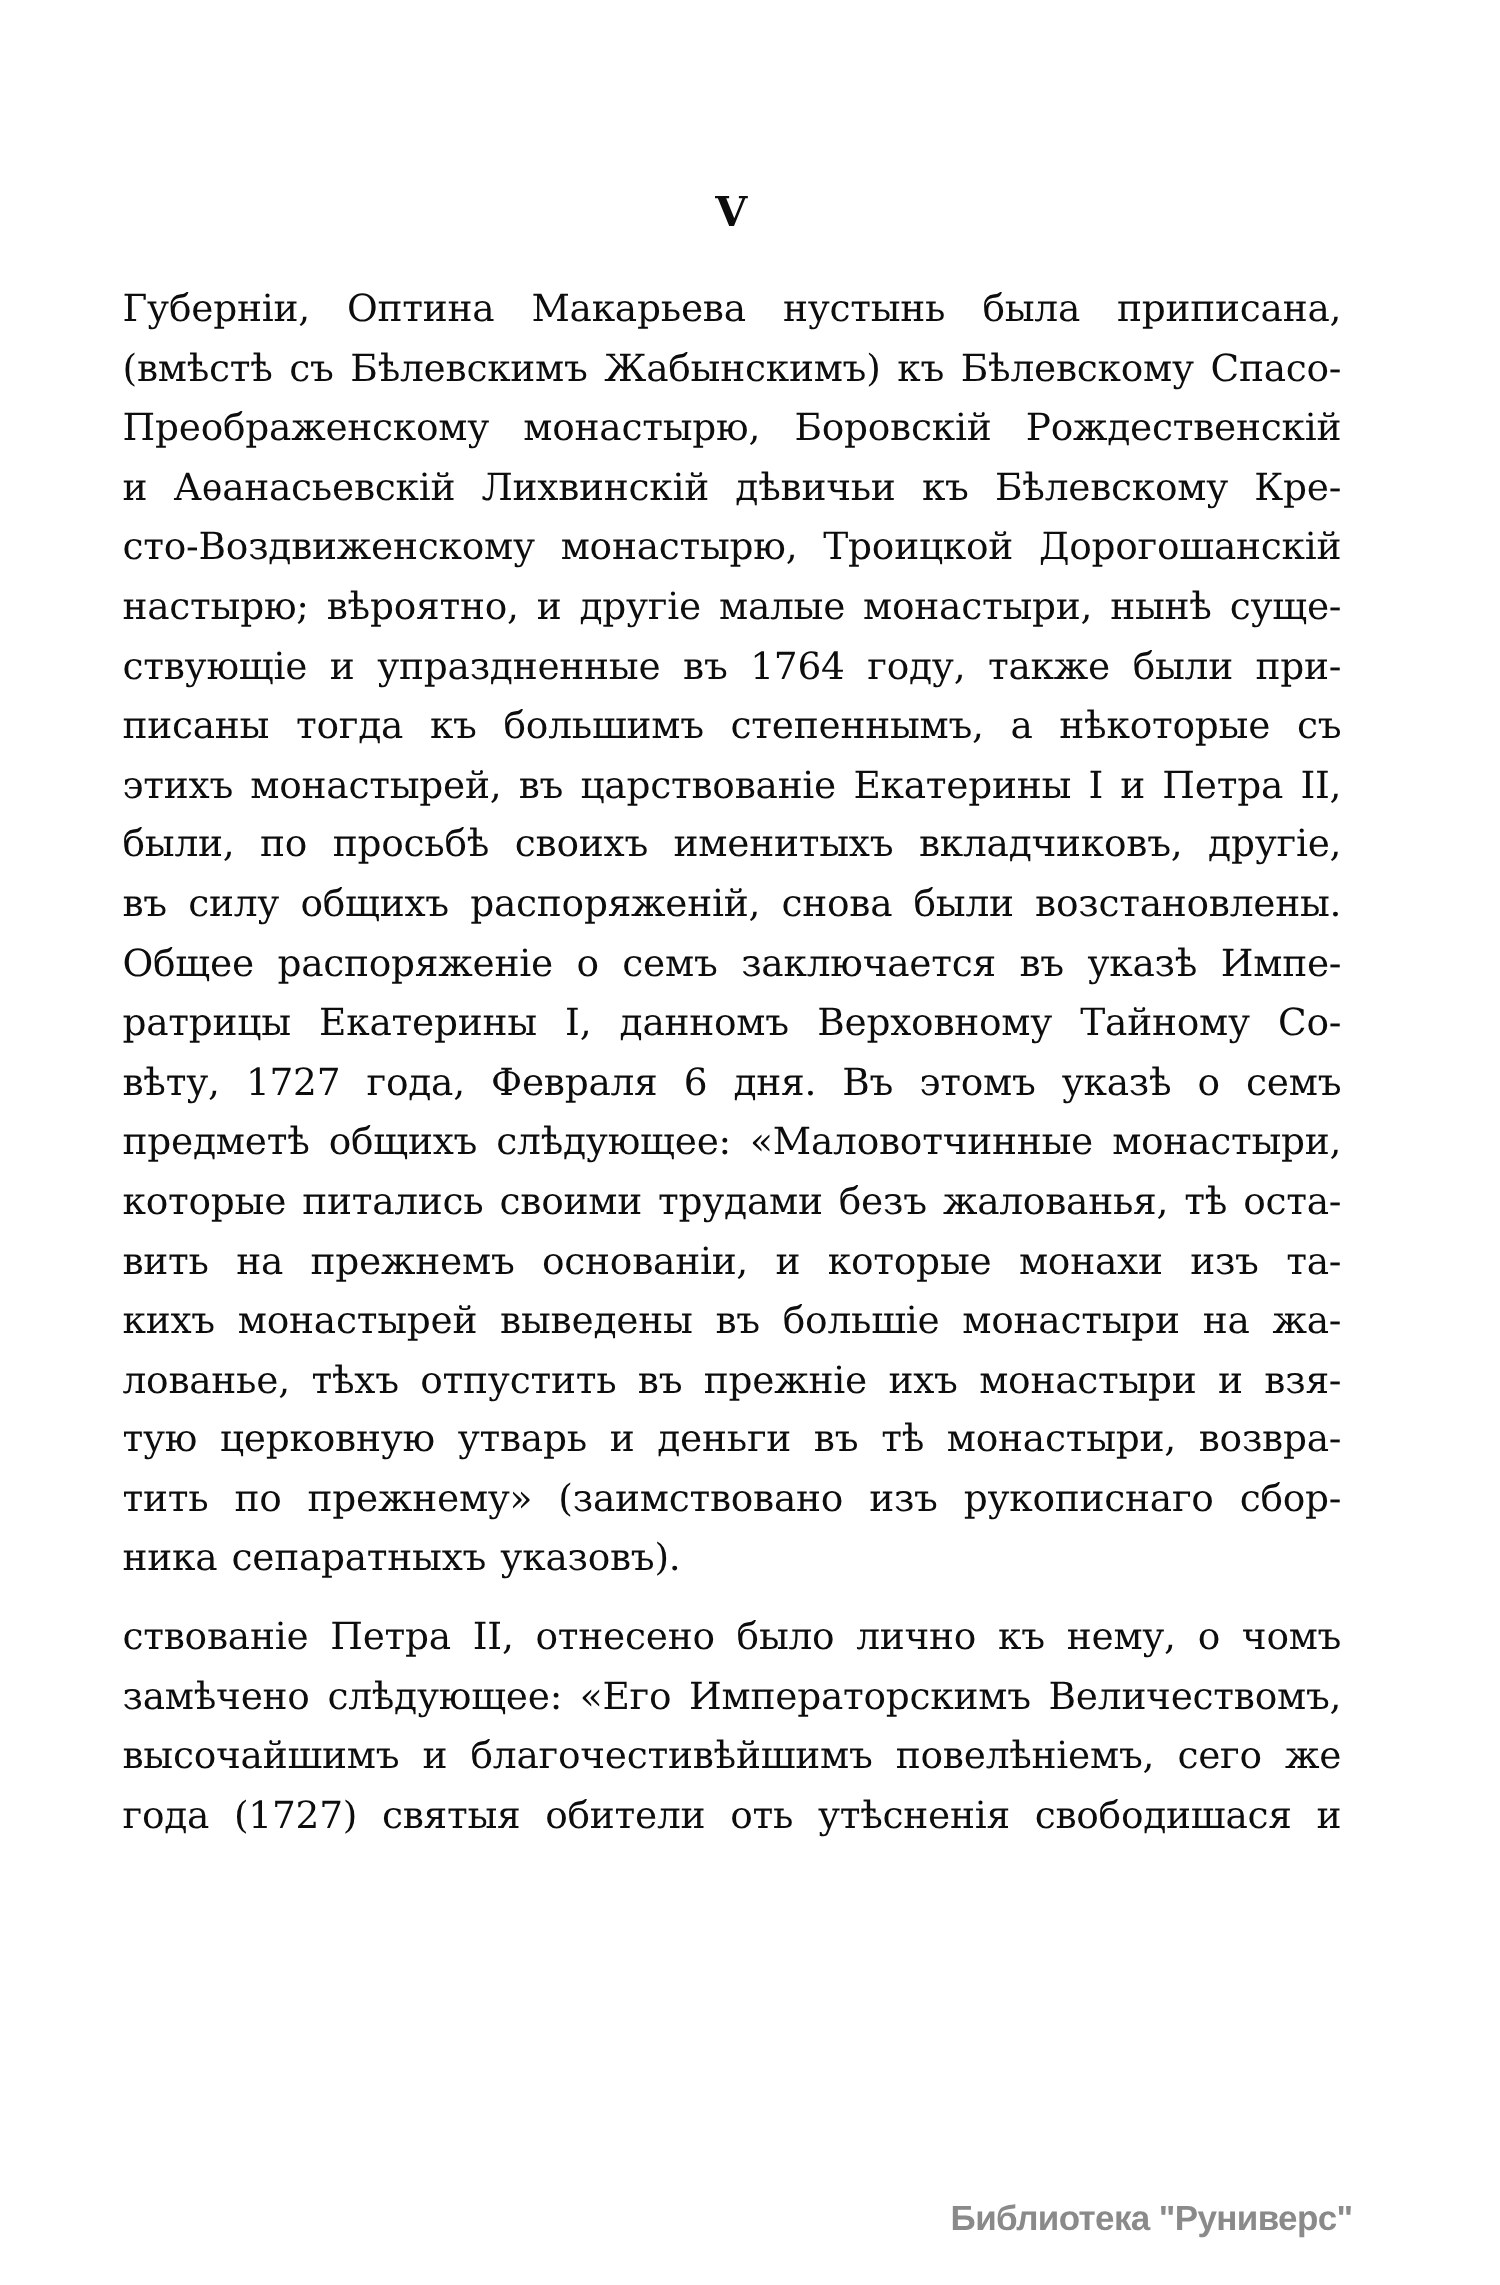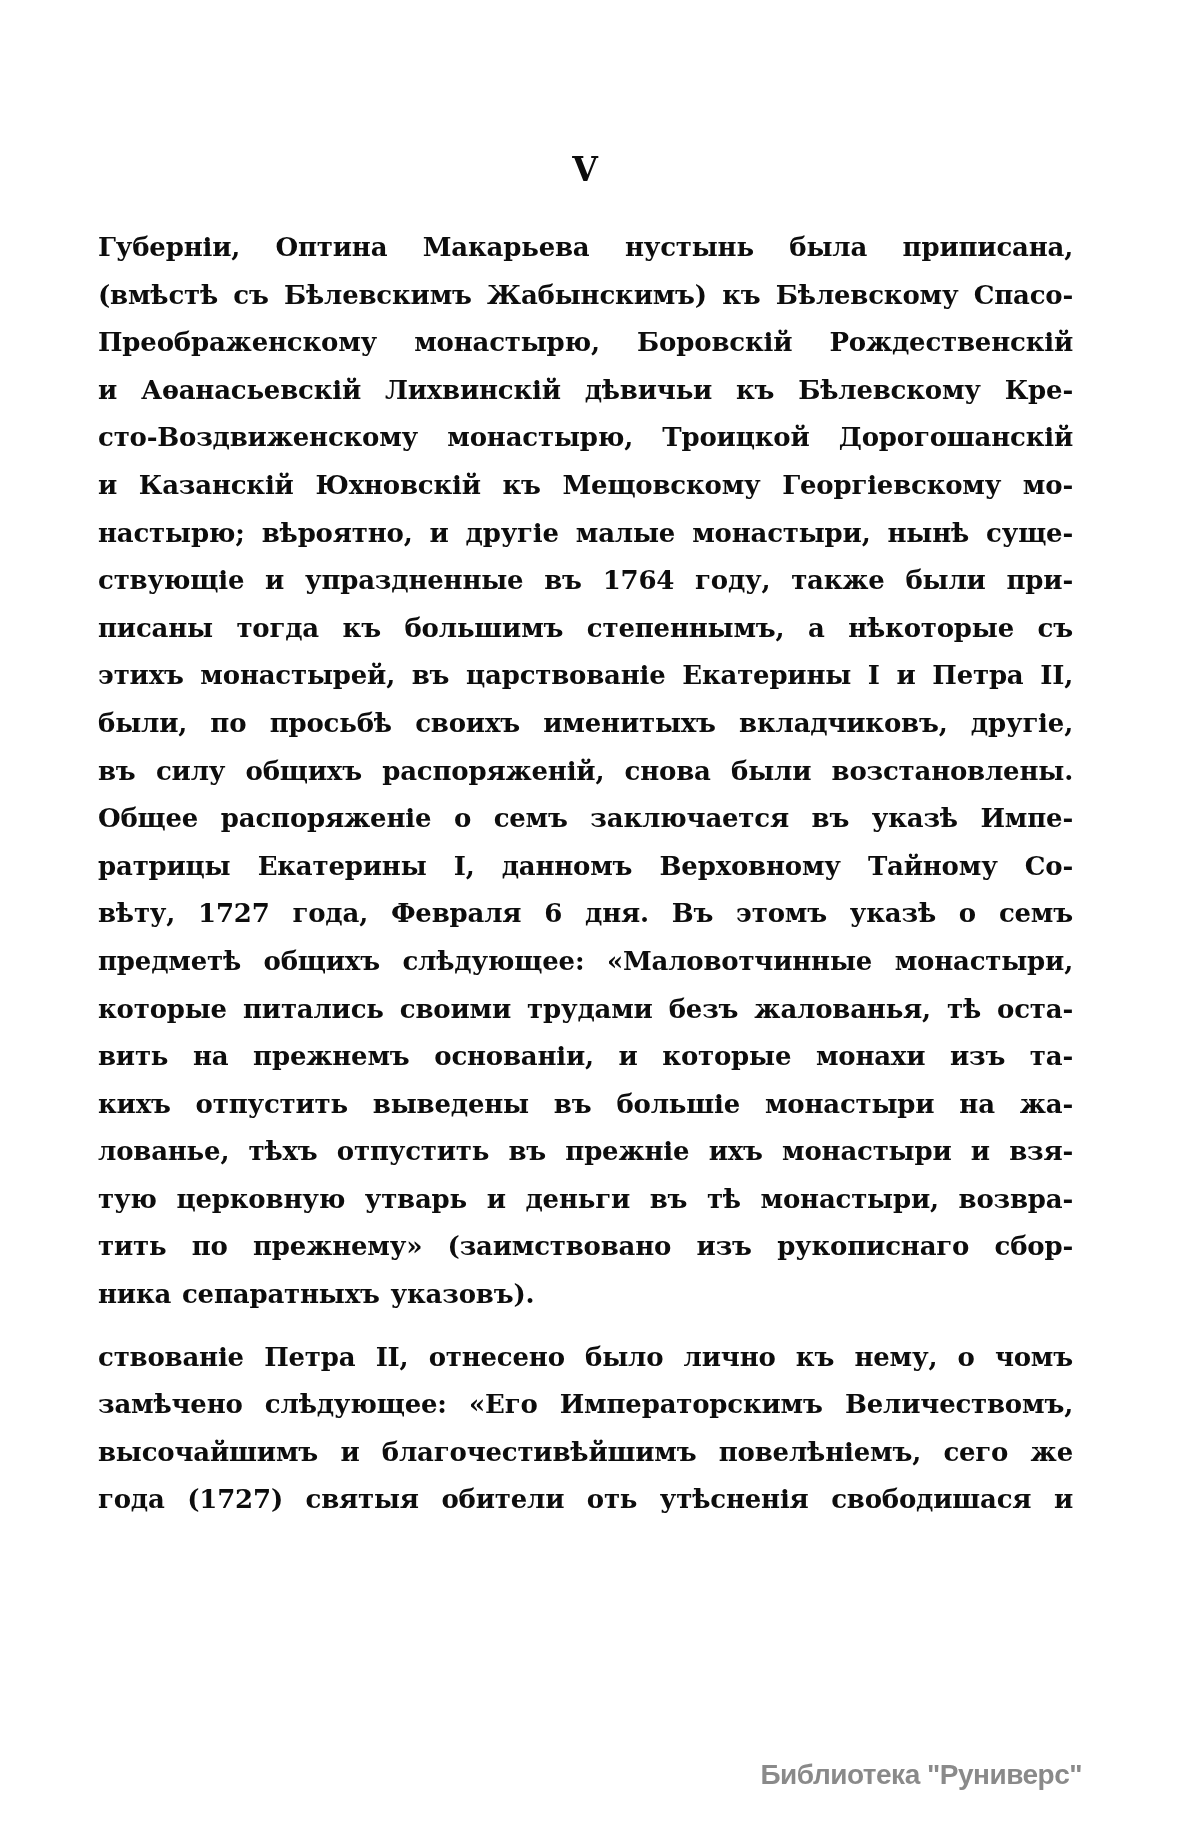--- a/index.html
+++ b/index.html
@@ -37,22 +37,22 @@
     width: 975px;
     color: #0d0d0d;
   }
   .paragraph { margin: 0; }
   .paragraph-gap { margin-top: 15px; }
   .line {
     width: 100%;
     box-sizing: border-box;
     height: 47.6px;
     line-height: 47.6px;
-    font-size: 26px;
-    font-weight: 700;
+    font-size: 30px;
+    font-weight: 400;
     letter-spacing: -0.2px;
     word-spacing: 2px;
     text-align: justify;
     text-align-last: justify;
     white-space: nowrap;
     overflow: visible;
   }
   .line.indent { padding-left: 50px; }
   .line.no-justify {
     text-align: center;
@@ -76,34 +76,33 @@
 <div class="scan-page">
   <div class="page-number">V</div>
 
   <div class="text-block" id="text-block">
       <div class="paragraph">
         <div class="line">Губерніи, Оптина Макарьева нустынь была приписана,</div>
         <div class="line">(вмѣстѣ съ Бѣлевскимъ Жабынскимъ) къ Бѣлевскому Спасо-</div>
         <div class="line">Преображенскому монастырю, Боровскій Рождественскій</div>
         <div class="line">и Аѳанасьевскій Лихвинскій дѣвичьи къ Бѣлевскому Кре-</div>
         <div class="line">сто-Воздвиженскому монастырю, Троицкой Дорогошанскій</div>
-        <div class="line">и Казанскій Юхновскій къ Мещовскому Георгіевскому мо-</div>
         <div class="line">настырю; вѣроятно, и другіе малые монастыри, нынѣ суще-</div>
         <div class="line">ствующіе и упраздненные въ 1764 году, также были при-</div>
         <div class="line">писаны тогда къ большимъ степеннымъ, а нѣкоторые съ</div>
         <div class="line">этихъ монастырей, въ царствованіе Екатерины I и Петра II,</div>
         <div class="line">были, по просьбѣ своихъ именитыхъ вкладчиковъ, другіе,</div>
         <div class="line">въ силу общихъ распоряженій, снова были возстановлены.</div>
         <div class="line">Общее распоряженіе о семъ заключается въ указѣ Импе-</div>
         <div class="line">ратрицы Екатерины I, данномъ Верховному Тайному Со-</div>
         <div class="line">вѣту, 1727 года, Февраля 6 дня. Въ этомъ указѣ о семъ</div>
         <div class="line">предметѣ общихъ слѣдующее: «Маловотчинные монастыри,</div>
         <div class="line">которые питались своими трудами безъ жалованья, тѣ оста-</div>
         <div class="line">вить на прежнемъ основаніи, и которые монахи изъ та-</div>
-        <div class="line">кихъ отпустить выведены въ большіе монастыри на жа-</div>
+        <div class="line">кихъ монастырей выведены въ большіе монастыри на жа-</div>
         <div class="line">лованье, тѣхъ отпустить въ прежніе ихъ монастыри и взя-</div>
         <div class="line">тую церковную утварь и деньги въ тѣ монастыри, возвра-</div>
         <div class="line">тить по прежнему» (заимствовано изъ рукописнаго сбор-</div>
         <div class="line no-justify">ника сепаратныхъ указовъ).</div>
       </div>
       <div class="paragraph paragraph-gap">
         <div class="line">ствованіе Петра II, отнесено было лично къ нему, о чомъ</div>
         <div class="line">замѣчено слѣдующее: «Его Императорскимъ Величествомъ,</div>
         <div class="line">высочайшимъ и благочестивѣйшимъ повелѣніемъ, сего же</div>
         <div class="line">года (1727) святыя обители оть утѣсненія свободишася и</div>

